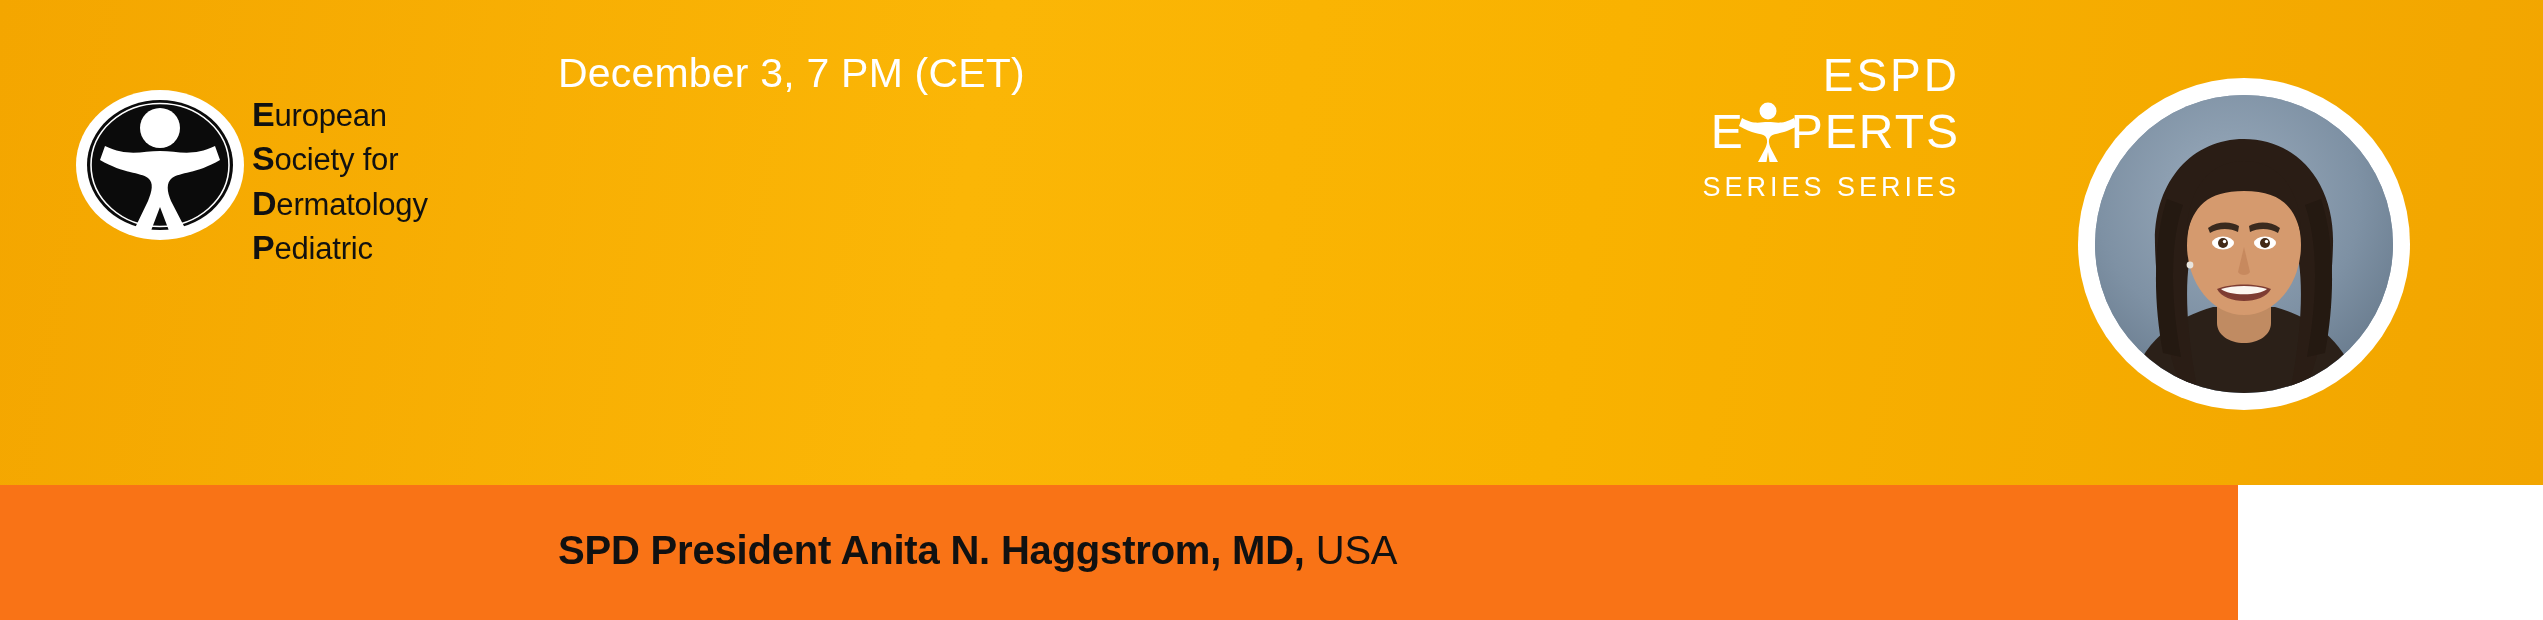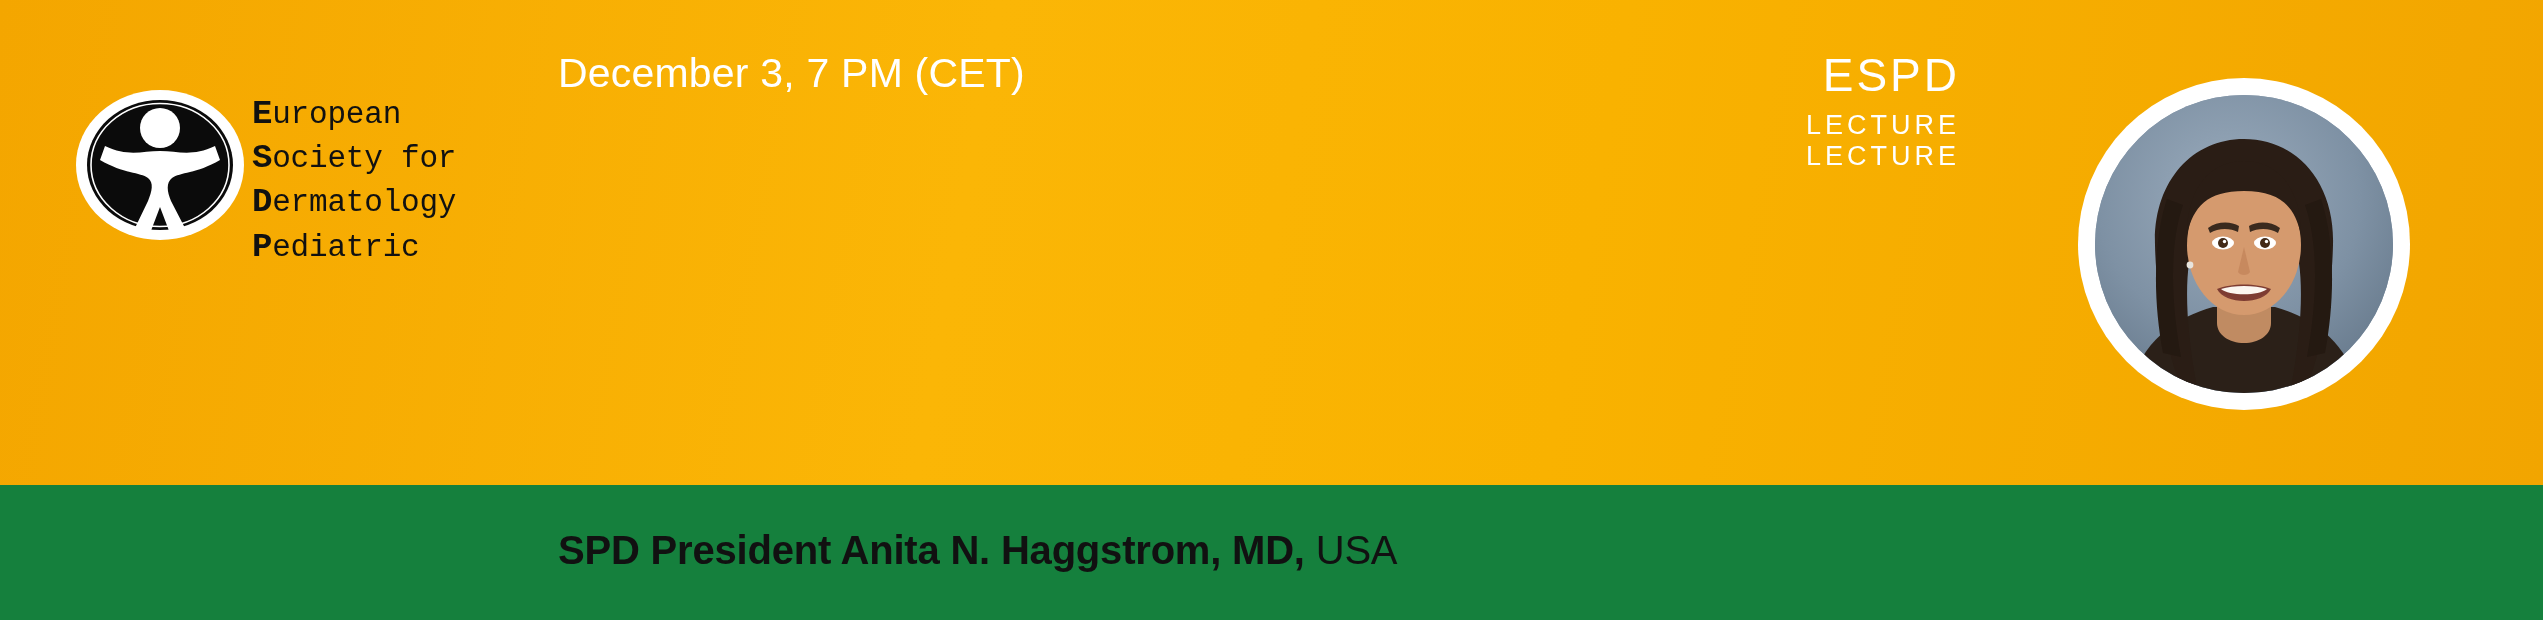--- a/index.html
+++ b/index.html
@@ -56,21 +56,21 @@
     position: absolute;
     left: 252px;
     top: 92px;
     width: 320px;
     color: #111111;
     line-height: 1.30;
     font-size: 31px;
     font-weight: 400;
     letter-spacing: -0.2px;
   }
-  .espd-words .ln { white-space: nowrap; font-family: Liberation Mono, monospace; }
+  .espd-words .ln { white-space: nowrap; }
   .espd-words .cap {
     font-weight: 700;
     font-size: 34px;
   }
 
   
   .main-text {
     position: absolute;
     left: 558px;
     top: 50px;
@@ -162,23 +162,23 @@
     overflow: hidden;
     background: #8496a8;
   }
   .portrait-inner svg { display: block; width: 100%; height: 100%; }
 
   
   .speaker-strip {
     position: absolute;
     left: 0;
     top: 485px;
-    width: 2543px;
+    width: 2238px;
     height: 135px;
-    background: #15803d;
+    background: #f97316;
   }
   .speaker-line {
     position: absolute;
     left: 558px;
     top: 43px;
     color: #111111;
     font-size: 40px;
     white-space: nowrap;
     letter-spacing: -0.2px;
   }
@@ -220,21 +220,30 @@
       <span class="cap">P</span><span>ediatric</span>
     </div>
   </div>
 
   <div class="main-text">
     <div class="event-date">December 3, 7 PM (CET)</div>
   </div>
 
   <div class="experts-lockup">
     <div class="espd-line">ESPD</div>
-    <div class="lecture-series">LECTURE LECTURE</div>
+    <div class="experts-row">
+      <span>E</span><span class="xfig"><svg viewBox="0 0 58 62" xmlns="http://www.w3.org/2000/svg">
+          <circle cx="29" cy="11" r="8.5" fill="#ffffff"></circle>
+          <path d="M29 22 C37 22 43 25 55 18 L58 26 C45 34 36 33 32 36
+                   C29 39 29.6 43 31.6 48 L39 62 L30.5 62 L29 52 L27.5 62
+                   L19 62 L26.4 48 C28.4 43 29 39 26 36 C22 33 13 34 0 26
+                   L3 18 C15 25 21 22 29 22 Z" fill="#ffffff"></path>
+        </svg></span><span>PERTS</span>
+    </div>
+    <div class="lecture-series">SERIES SERIES</div>
   </div>
 
   <div class="portrait-wrap">
     <div class="portrait-inner">
       <svg viewBox="0 0 298 298" xmlns="http://www.w3.org/2000/svg">
         <defs>
           <radialGradient id="bg" cx="45%" cy="35%" r="80%">
             <stop offset="0%" stop-color="#9bacbd"></stop>
             <stop offset="55%" stop-color="#7e91a4"></stop>
             <stop offset="100%" stop-color="#5f7183"></stop>

